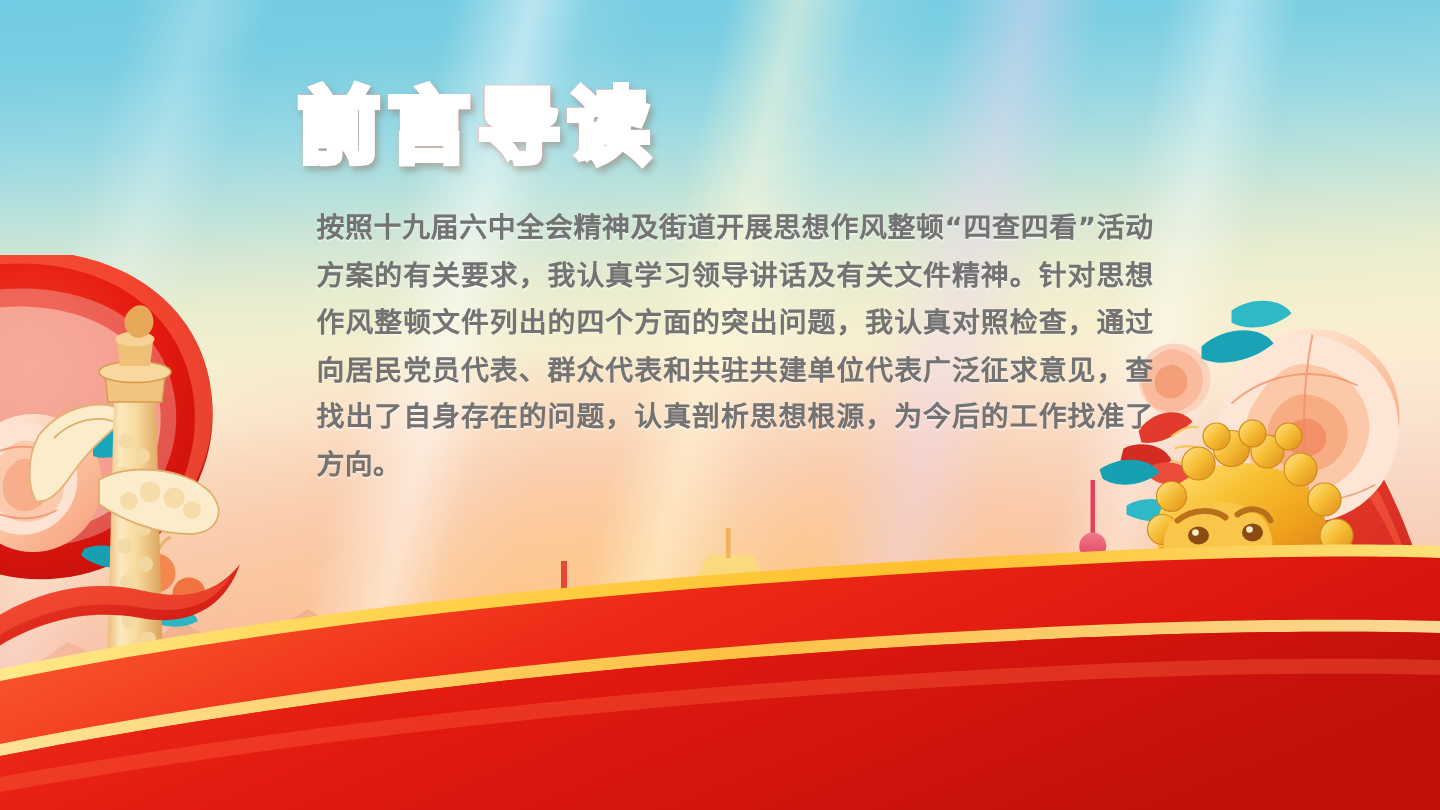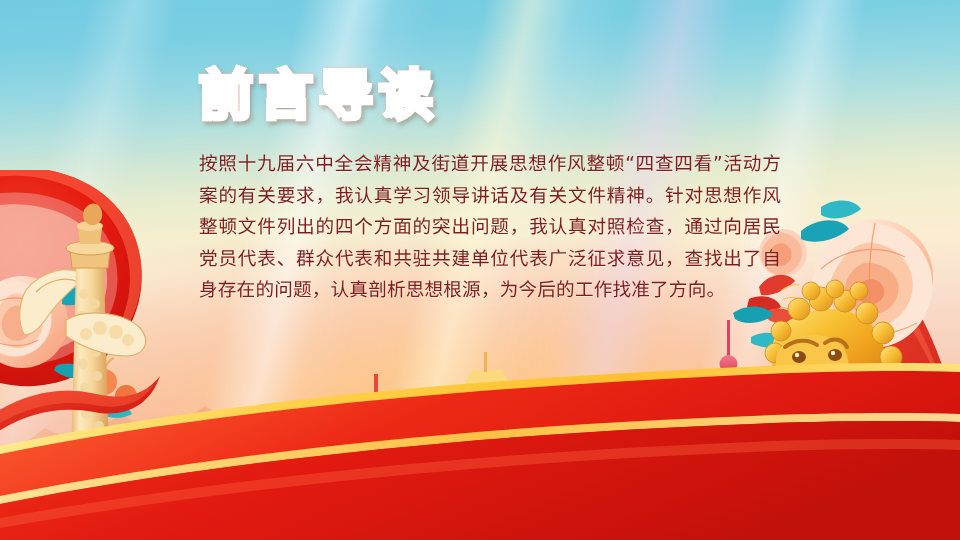--- a/index.html
+++ b/index.html
@@ -126,21 +126,21 @@
     right: 0;
     top: 195px;
     width: 235px;
     height: 345px;
   }
 
   
   .content {
     position: absolute;
     left: 195px;
-    top: 66px;
+    top: 55px;
     width: 590px;
   }
   .title {
     font-size: 54px;
     font-weight: 700;
     letter-spacing: 6px;
     line-height: 1.12;
     margin: 0 0 22px 4px;
     color: #dd2f1c;
     background: linear-gradient(180deg,
@@ -153,26 +153,26 @@
     -webkit-text-fill-color: transparent;
     paint-order: stroke fill;
     -webkit-text-stroke: 5px #ffffff;
     filter: drop-shadow(2px 3px 2px rgba(120,60,30,0.30));
     white-space: nowrap;
   }
   .title-wrap {
     position: relative;
   }
   .body-text {
-    margin: 4px;
+    margin: 16px;
     font-size: 18.6px;
-    font-weight: 400;
+    font-weight: 700;
     line-height: 31.5px;
     letter-spacing: 0.2px;
-    color: #7f1d1d;
+    color: #737373;
     text-align: justify;
     text-justify: inter-ideograph;
     text-shadow: 0 1px 0 rgba(255,255,255,0.45);
   }
   .body-text p { margin: 0; }
 </style>
 </head>
 <body>
 
 <div id="slide">

